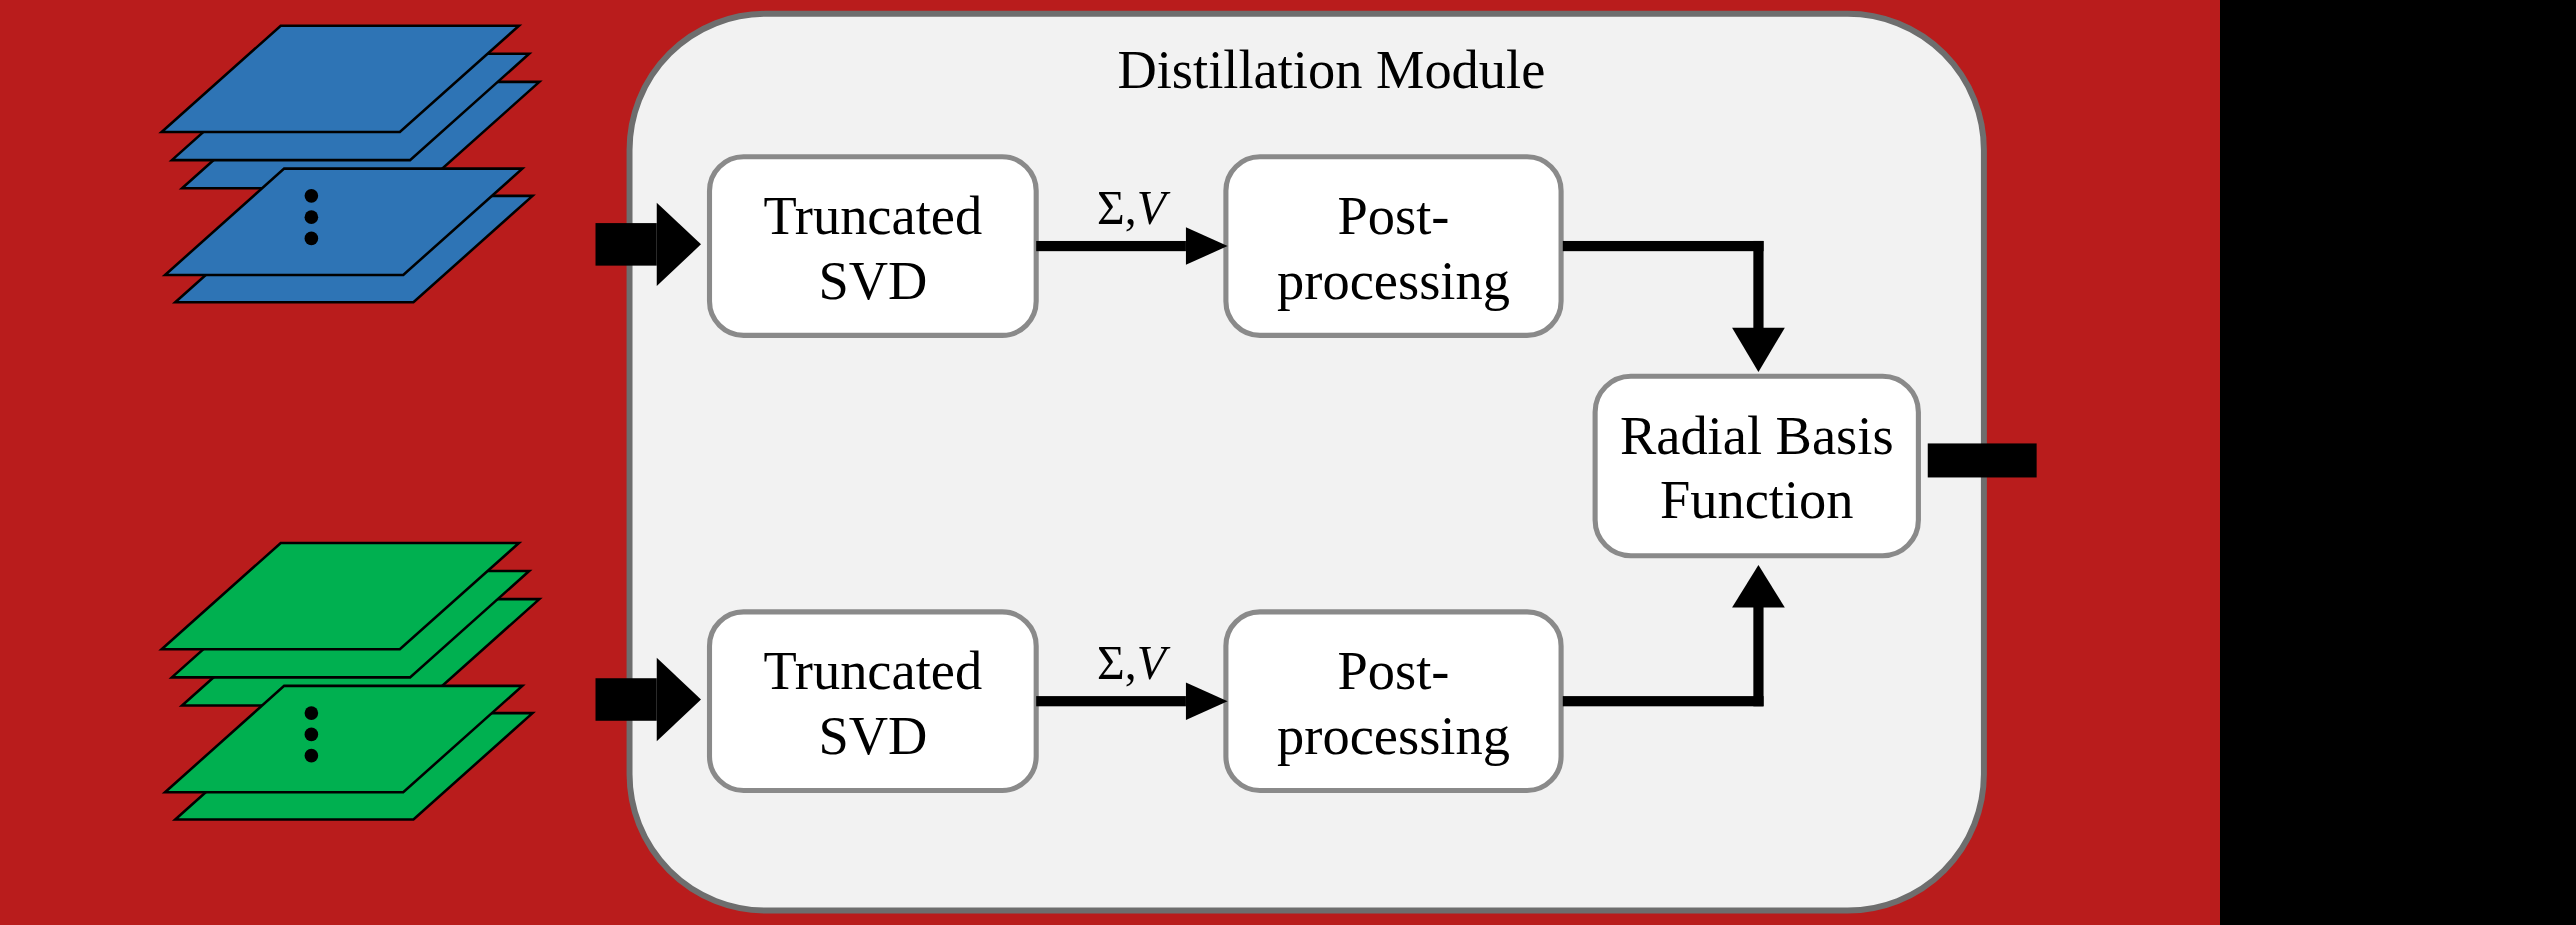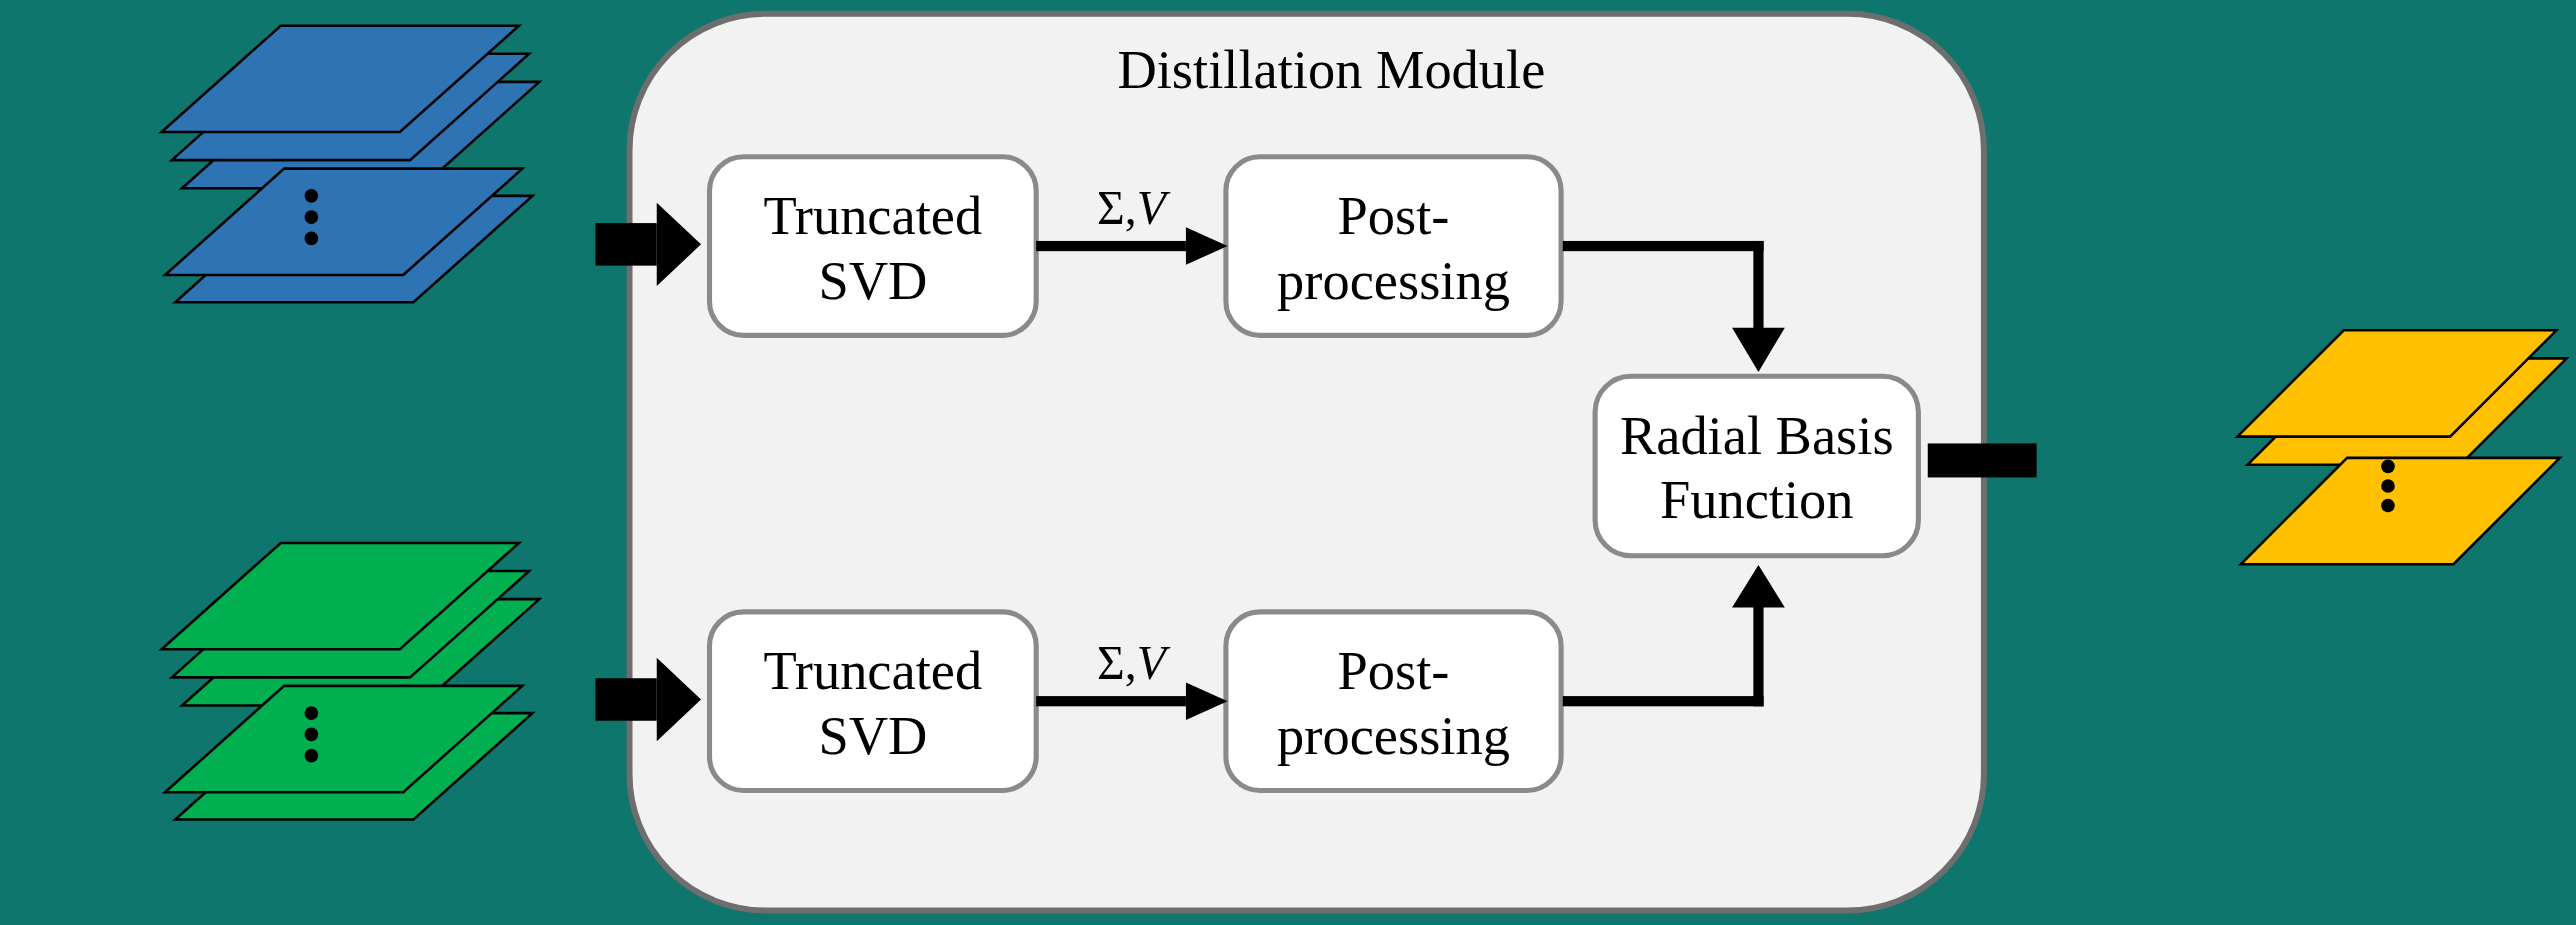--- a/index.html
+++ b/index.html
@@ -2,23 +2,23 @@
 <html style="font-size:13.6px"><head>
 <meta charset="utf-8">
 <style>
   html, body {
     margin: 0;
     padding: 0;
     background: #000000;
   }
   .canvas {
     position: relative;
-    width: 2576px;
+    width: 2220px;
     height: 926px;
-    background: #0f766e;
+    background: #b91c1c;
     font-family: "Liberation Serif", "DejaVu Serif", serif;
     overflow: hidden;
   }
   svg text {
     fill: #000000;
     font-family: "Liberation Serif", "DejaVu Serif", serif;
   }
   .module-panel {
     stroke: #6E6E6E;
     stroke-width: 7;

